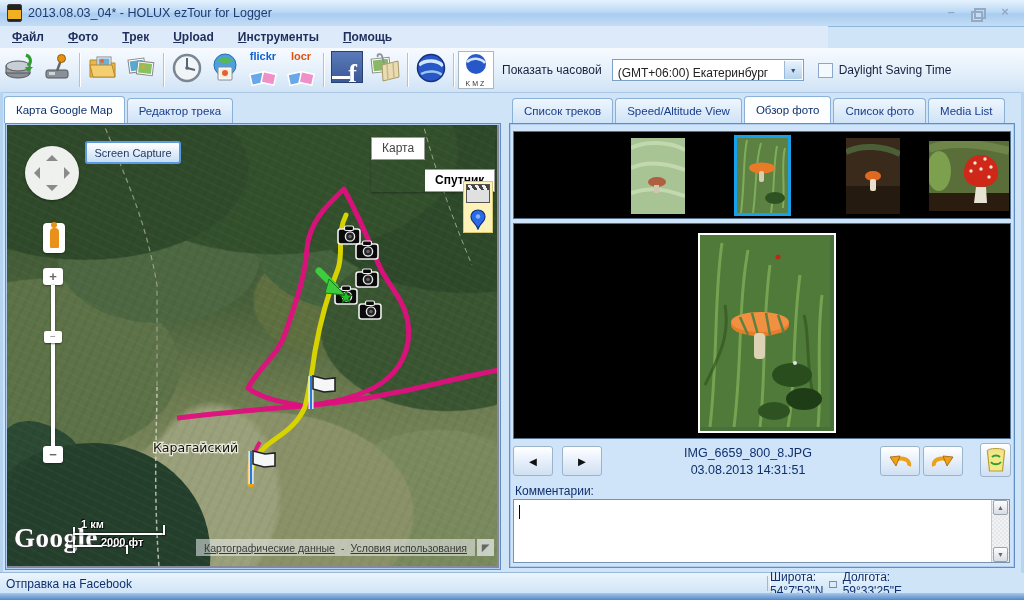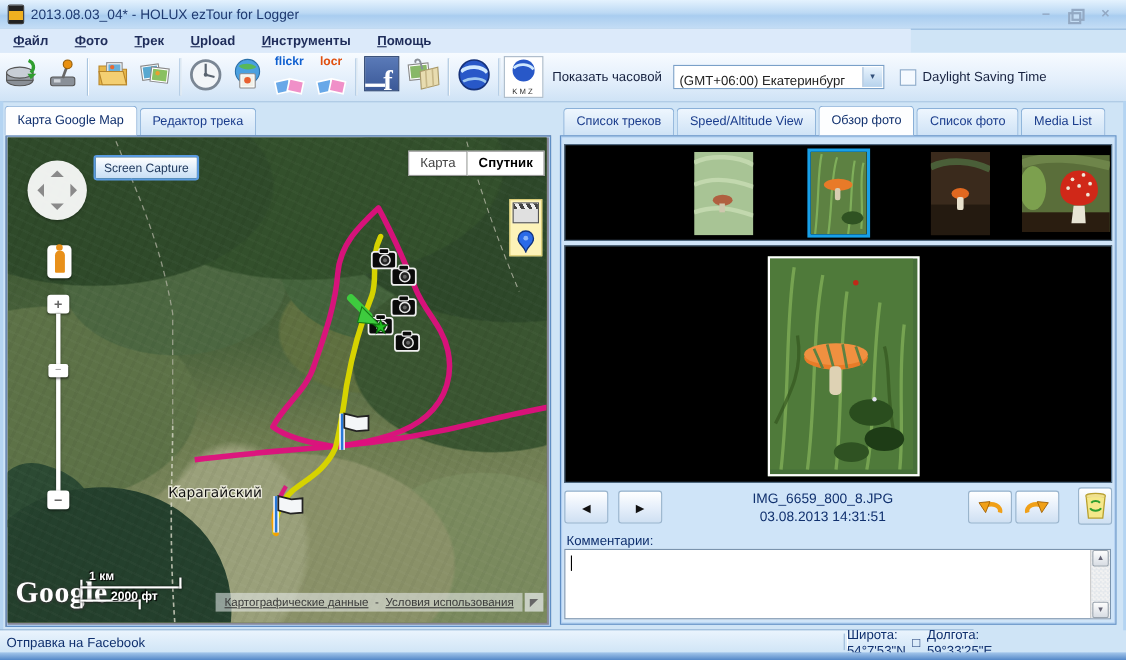--- a/index.html
+++ b/index.html
@@ -76,21 +76,21 @@
   .pan-up{left:21px;top:9px;border-bottom-color:#8a8a8a;border-top-width:0;}
   .pan-dn{left:21px;bottom:9px;border-top-color:#8a8a8a;border-bottom-width:0;}
   .pan-lf{left:9px;top:21px;border-right-color:#8a8a8a;border-left-width:0;}
   .pan-rt{right:9px;top:21px;border-left-color:#8a8a8a;border-right-width:0;}
   #screen-capture{position:absolute;left:78px;top:16px;width:96px;height:23px;
     background:linear-gradient(180deg,#ffffff,#dcebfa 60%,#c8def4);border:2px solid #5a9ae0;border-radius:3px;
     color:#223a5e;font-size:11px;display:flex;align-items:center;justify-content:center;box-sizing:border-box;}
   #maptype{position:absolute;left:364px;top:12px;display:flex;box-shadow:0 1px 2px rgba(0,0,0,.35);}
   .mt-btn{height:21px;line-height:21px;padding:0 10px;background:#fff;border:1px solid #9a9a9a;
     color:#444;font-size:12px;}
-  .mt-btn.sel{font-weight:bold;color:#000;border-left:none;}
+  .mt-btn.sel{font-weight:bold;color:#000;border-left:none;margin-top:32px;}
   #mini-tools{position:absolute;left:456px;top:56px;width:30px;height:52px;background:#fdf3b8;
     border:1px solid #d8c870;display:flex;flex-direction:column;align-items:center;justify-content:space-around;box-sizing:border-box;}
   #clapper{width:22px;height:17px;background:#e0e0e0;border:1px solid #555;position:relative;}
   #clapper:before{content:"";position:absolute;left:0;top:0;right:0;height:5px;
     background:repeating-linear-gradient(60deg,#444 0 3px,#eee 3px 6px);}
   
   #pegman{position:absolute;left:36px;top:98px;width:22px;height:30px;background:#fff;border-radius:4px;
     box-shadow:0 1px 2px rgba(0,0,0,.4);display:flex;align-items:center;justify-content:center;}
   .peg{width:9px;height:20px;position:relative;background:#e8901a;border-radius:4px 4px 1px 1px;}
   .peg:before{content:"";position:absolute;left:1.5px;top:-6px;width:6px;height:6px;border-radius:50%;background:#e8901a;}

